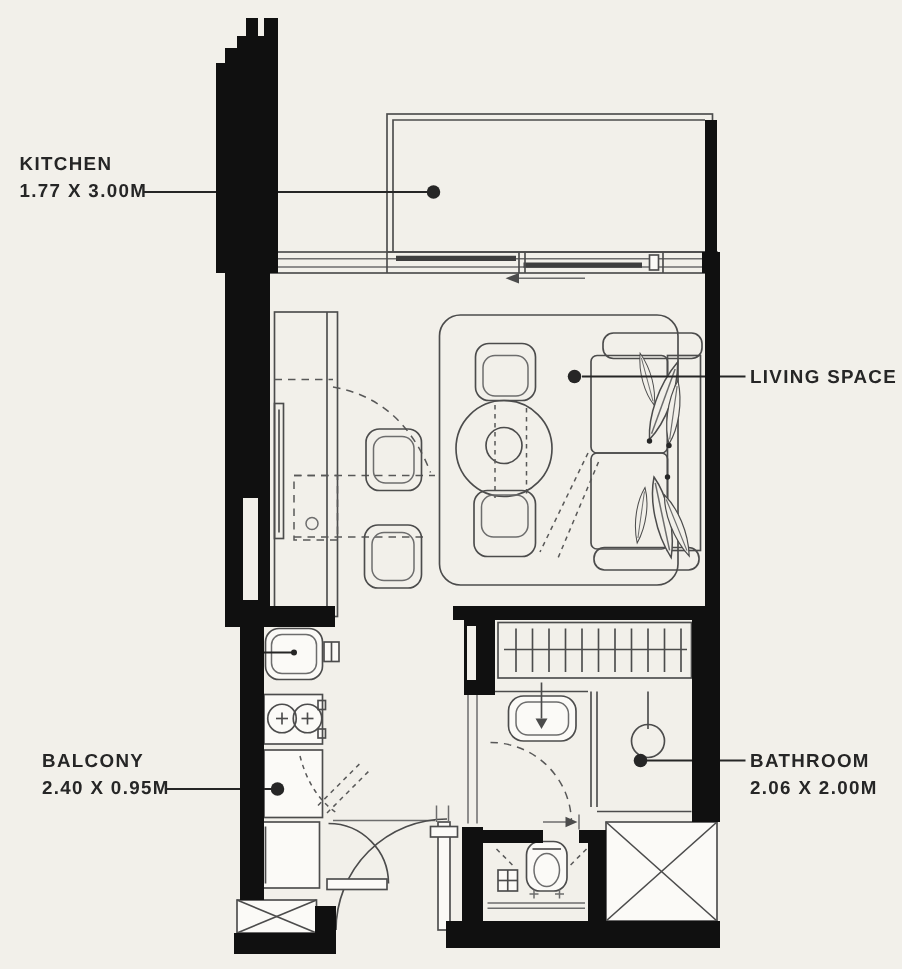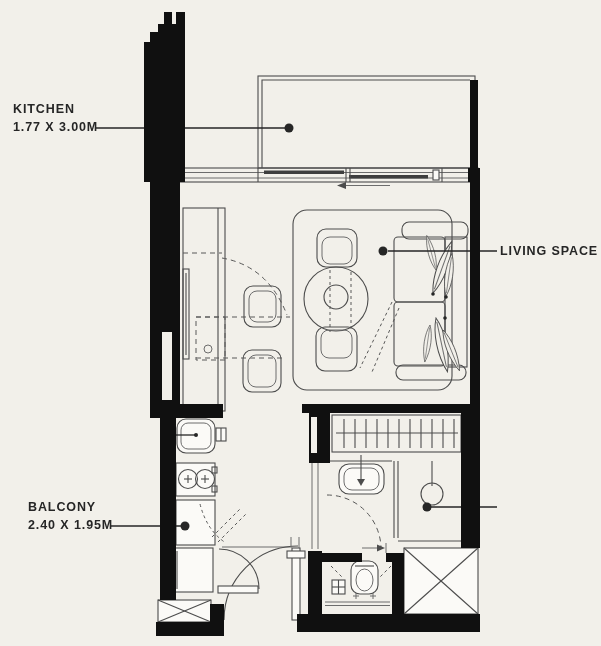--- a/index.html
+++ b/index.html
@@ -295,17 +295,21 @@
     <div>KITCHEN</div>
     <div>1.77 X 3.00M</div>
   </div>
 
   <div class="room-label" style="left:500px;top:242px">
     <div>LIVING SPACE</div>
   </div>
 
   <div class="room-label" style="left:28px;top:498px">
     <div>BALCONY</div>
-    <div>2.40 X 1.95M</div>
+    <div>2.40 X 0.95M</div>
   </div>
 
+  <div class="room-label" style="left:500px;top:498px">
+    <div>BATHROOM</div>
+    <div>2.06 X 2.00M</div>
+  </div>
 
 </div>
 
 </body></html>

